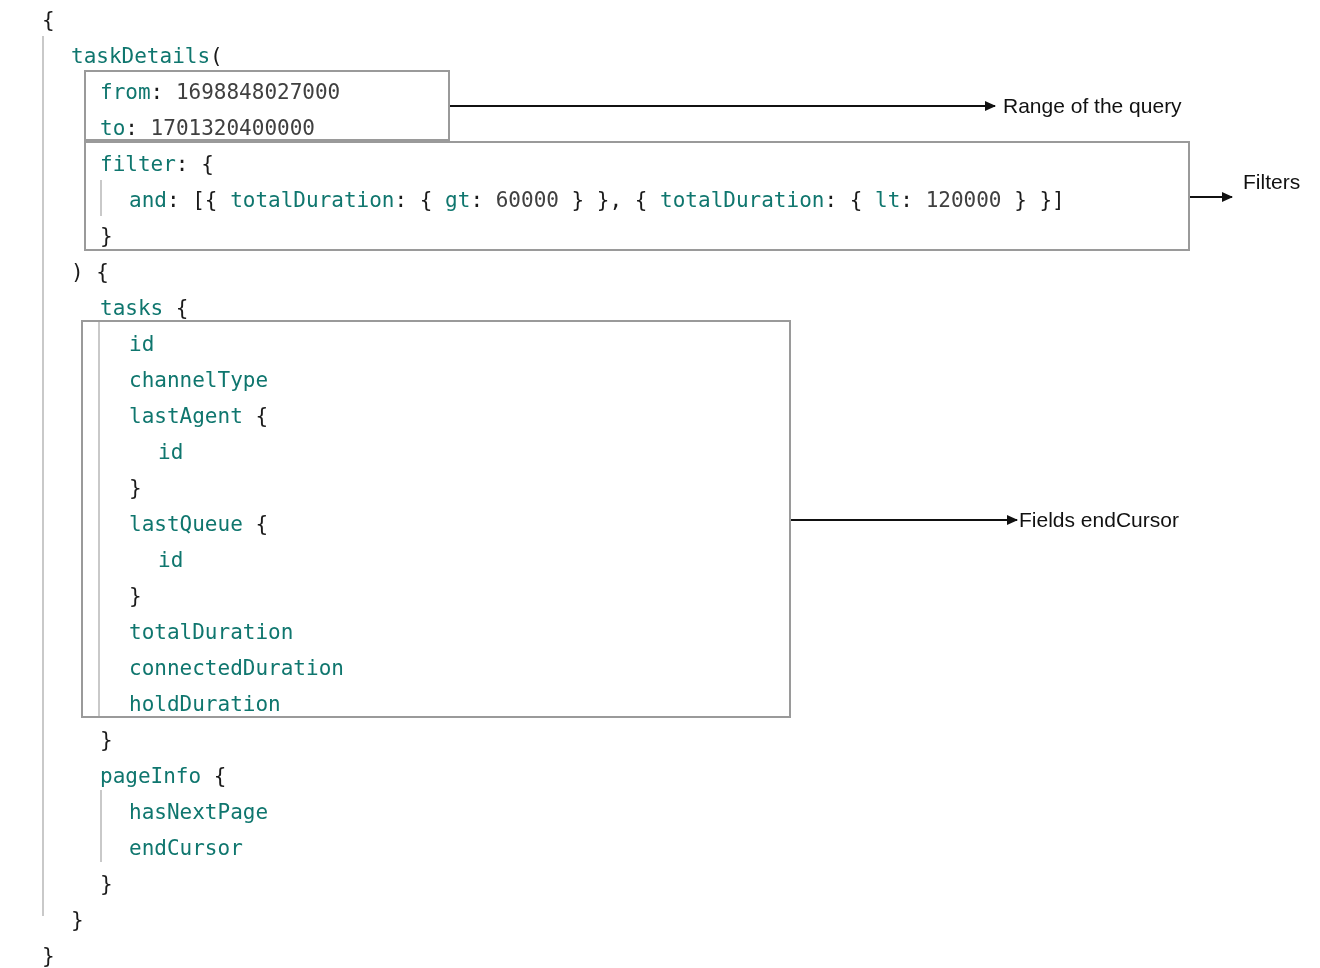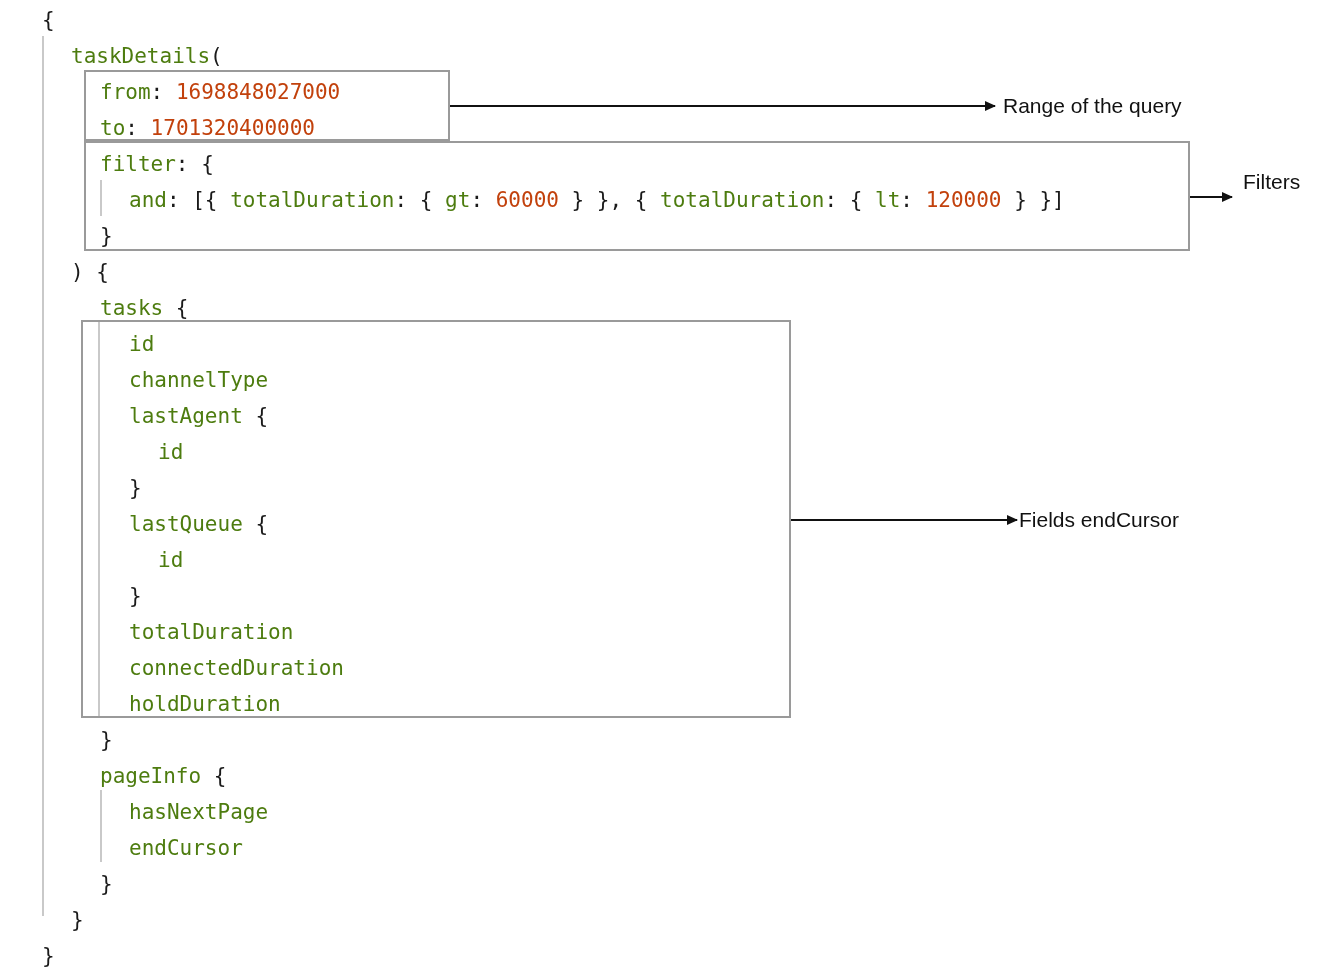--- a/index.html
+++ b/index.html
@@ -27,22 +27,22 @@
     line-height: 36px;
     white-space: pre;
     z-index: 3;
   }
   .line {
     height: 36px;
     white-space: pre;
     position: relative;
   }
   .punc  { color: #1a1a1a; }
-  .key   { color: #4d7c0f; }
-  .num   { color: #c2410c; margin-top: 24px; }
+  .key   { color: #0f766e; }
+  .num   { color: #404040; margin-top: 24px; }
 
   
   .guide {
     position: absolute;
     width: 2px;
     background: #c9c9c9;
     z-index: 1;
   }
 
   

